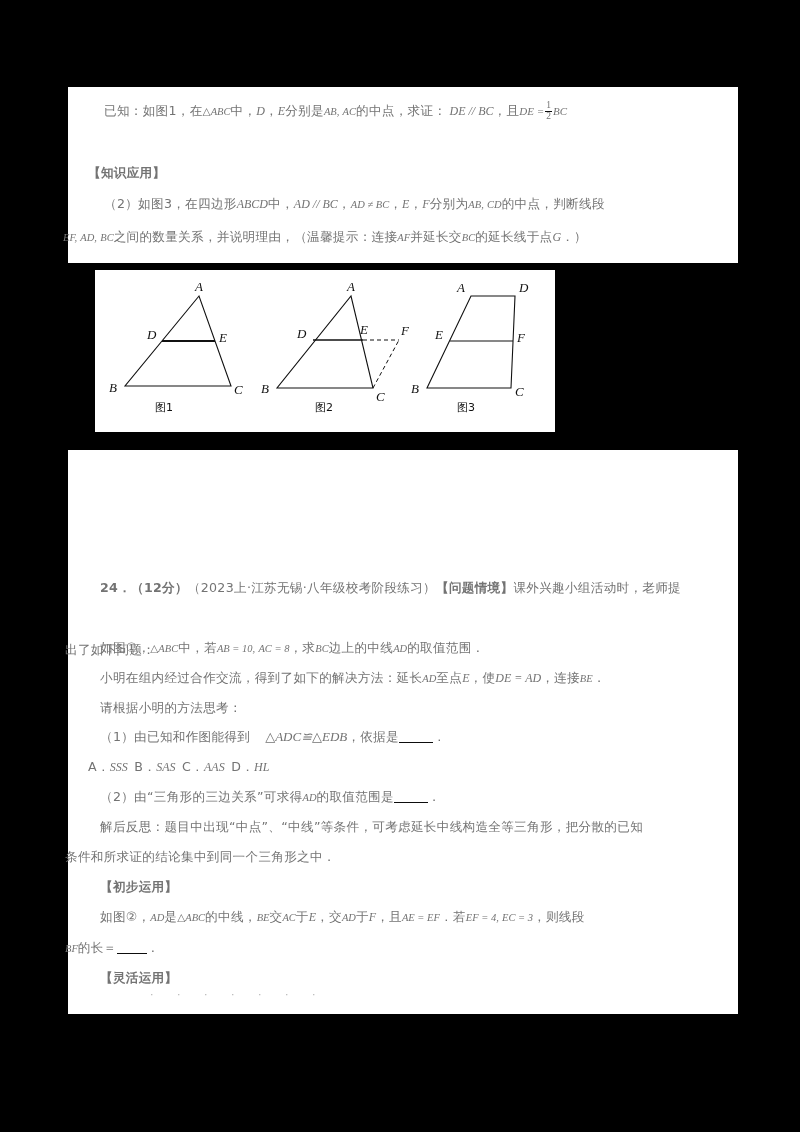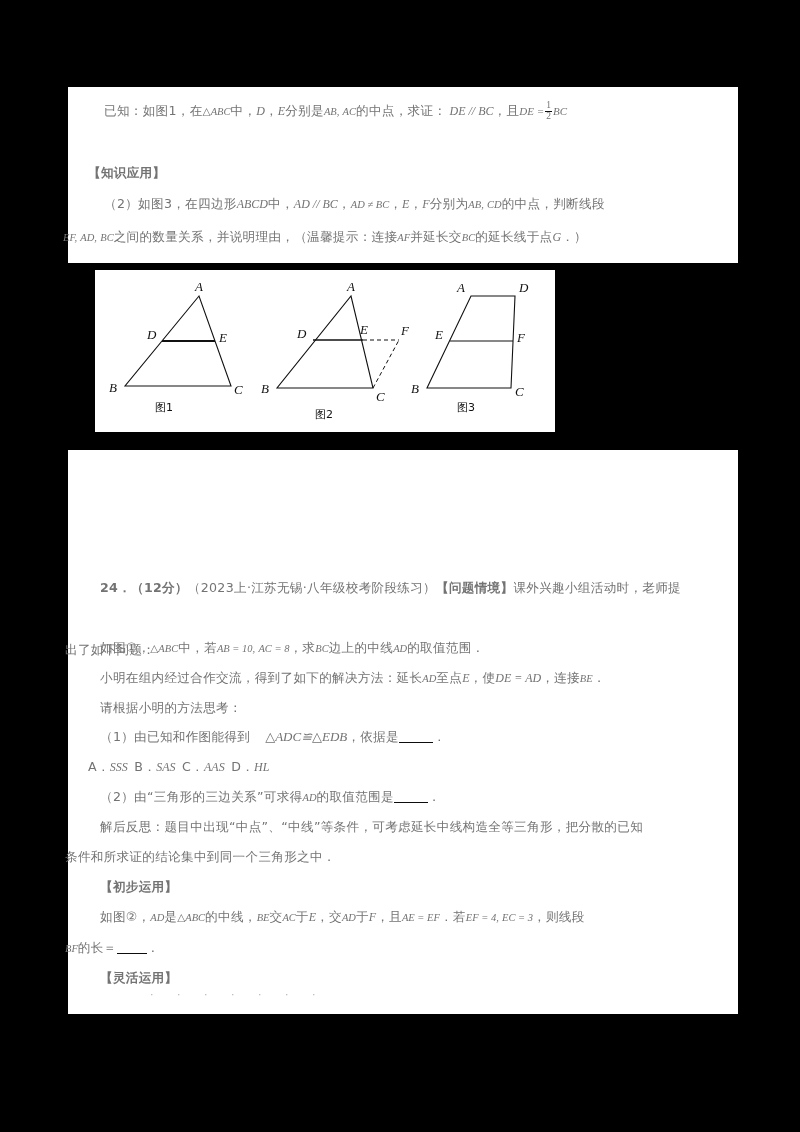--- a/index.html
+++ b/index.html
@@ -160,21 +160,21 @@
         <line x1="58" y1="64" x2="108" y2="64" stroke="#111" stroke-width="1.3"></line>
         <line x1="108" y1="64" x2="144" y2="64" stroke="#111" stroke-width="1" stroke-dasharray="4,3"></line>
         <line x1="118" y1="112" x2="144" y2="64" stroke="#111" stroke-width="1" stroke-dasharray="4,3"></line>
         <text x="92" y="15">A</text>
         <text x="42" y="62">D</text>
         <text x="105" y="58">E</text>
         <text x="146" y="59">F</text>
         <text x="6" y="117">B</text>
         <text x="121" y="125">C</text>
       </svg>
-      <div class="fig-caption" style="left:52px; top:131px;padding-left:8px;">图2</div>
+      <div class="fig-caption" style="left:52px; top:124px;padding-left:8px;">图2</div>
     </div>
 
     <div class="fig" style="left:310px;">
       <svg width="150" height="130" viewBox="0 0 150 130">
         <polygon points="22,112 106,112 110,20 66,20" fill="none" stroke="#111" stroke-width="1.1"></polygon>
         <line x1="45" y1="65" x2="108" y2="65" stroke="#111" stroke-width="1.1"></line>
         <text x="52" y="16">A</text>
         <text x="114" y="16">D</text>
         <text x="30" y="63">E</text>
         <text x="112" y="66">F</text>

